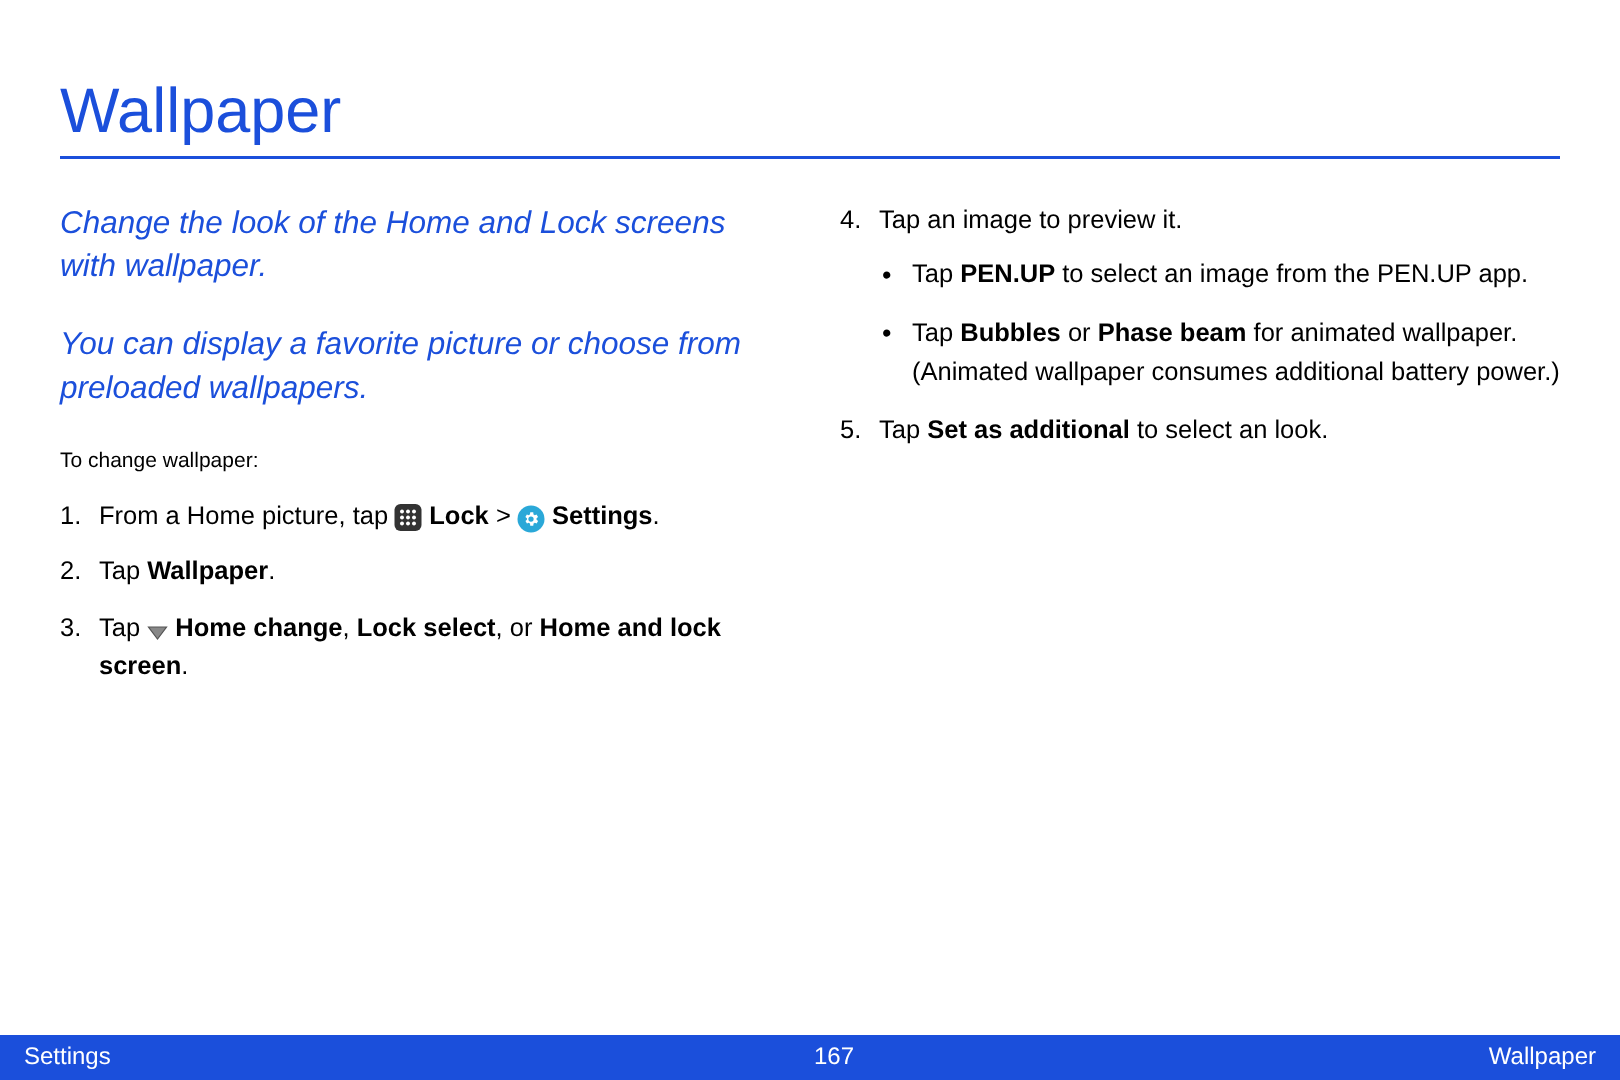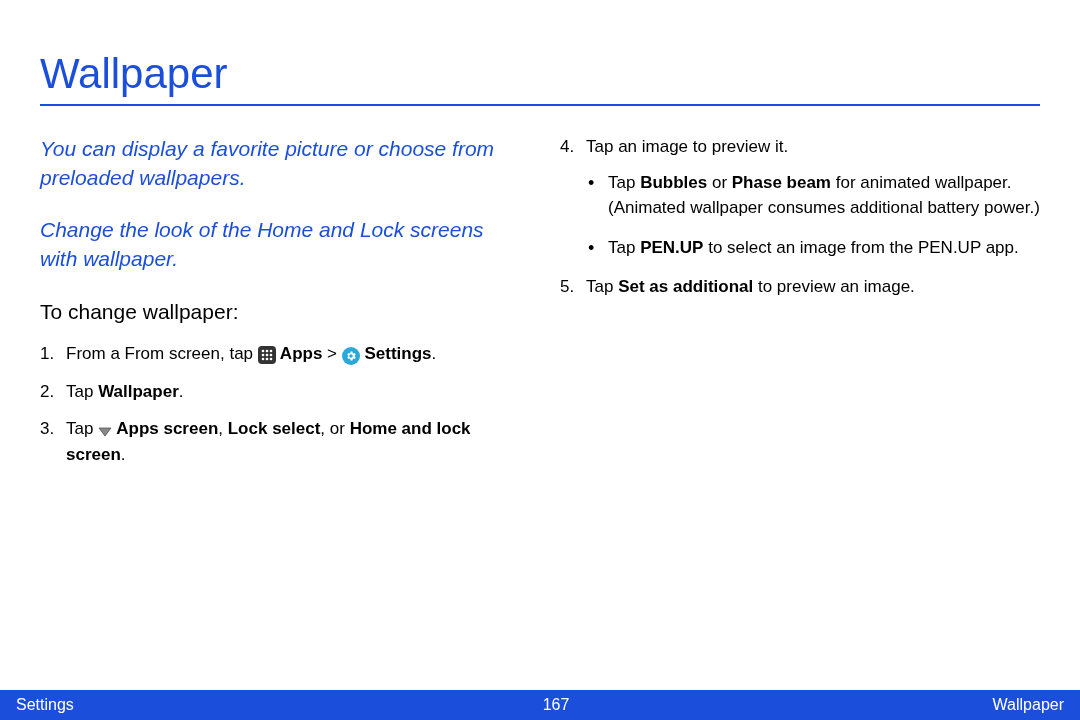--- a/index.html
+++ b/index.html
@@ -34,21 +34,21 @@
   }
   .intro {
     color: #1b4fdb;
     font-style: italic;
     font-size: 21px;
     line-height: 1.4;
     margin-bottom: 22px;
   }
   .lead {
     margin-bottom: 14px;
-    font-size: 21px;
+    font-size: 14px;
   }
   ol.steps {
     list-style: none;
     counter-reset: step;
     padding-left: 0;
   }
   ol.steps > li {
     counter-increment: step;
     position: relative;
     padding-left: 26px;
@@ -119,73 +119,73 @@
   }
 </style>
 </head>
 <body>
 
 <div class="page">
   <h1 class="title">Wallpaper</h1>
 
   <div class="columns">
     <div class="col">
+      <p class="intro">Change the look of the Home and Lock screens with wallpaper.</p>
       <p class="intro">You can display a favorite picture or choose from preloaded wallpapers.</p>
-      <p class="intro">Change the look of the Home and Lock screens with wallpaper.</p>
       <p class="lead">To change wallpaper:</p>
       <ol class="steps">
         <li>
-          <span>From a From screen, tap </span><span class="icon apps-icon">
+          <span>From a Home picture, tap </span><span class="icon apps-icon">
               <svg viewBox="0 0 14 14">
                 <g fill="#fff">
                   <circle cx="3" cy="3" r="1.3"></circle>
                   <circle cx="7" cy="3" r="1.3"></circle>
                   <circle cx="11" cy="3" r="1.3"></circle>
                   <circle cx="3" cy="7" r="1.3"></circle>
                   <circle cx="7" cy="7" r="1.3"></circle>
                   <circle cx="11" cy="7" r="1.3"></circle>
                   <circle cx="3" cy="11" r="1.3"></circle>
                   <circle cx="7" cy="11" r="1.3"></circle>
                   <circle cx="11" cy="11" r="1.3"></circle>
                 </g>
               </svg>
-            </span><span class="b"> Apps</span><span> &gt; </span><span class="icon settings-icon">
+            </span><span class="b"> Lock</span><span> &gt; </span><span class="icon settings-icon">
               <svg viewBox="0 0 24 24">
                 <path fill="#fff" d="M19.4 13a7.5 7.5 0 000-2l2-1.6-2-3.4-2.4 1a7.3 7.3 0 00-1.7-1L15 3h-4l-.4 2.9a7.3 7.3 0 00-1.7 1l-2.4-1-2 3.4L6.6 11a7.5 7.5 0 000 2l-2 1.6 2 3.4 2.4-1a7.3 7.3 0 001.7 1L11 21h4l.4-2.9a7.3 7.3 0 001.7-1l2.4 1 2-3.4zM12 15.5A3.5 3.5 0 1115.5 12 3.5 3.5 0 0112 15.5z"></path>
               </svg>
             </span><span class="b"> Settings</span><span>.</span>
         </li>
         <li>
           <span>Tap </span><span class="b">Wallpaper</span><span>.</span>
         </li>
         <li>
           <span>Tap </span><span class="icon dropdown-icon">
               <svg viewBox="0 0 14 10">
                 <polygon points="1,1 13,1 7,9" fill="#888" stroke="#555" stroke-width="0.8"></polygon>
               </svg>
-            </span><span class="b"> Apps screen</span><span>, </span><span class="b">Lock select</span><span>, or </span><span class="b">Home and lock screen</span><span>.</span>
+            </span><span class="b"> Home change</span><span>, </span><span class="b">Lock select</span><span>, or </span><span class="b">Home and lock screen</span><span>.</span>
         </li>
       </ol>
     </div>
 
     <div class="col">
       <ol class="steps" start="4" style="counter-reset: step 3;">
         <li>
           <span>Tap an image to preview it.</span>
           <ul class="bullets">
             <li>
-              <span>Tap </span><span class="b">Bubbles</span><span> or </span><span class="b">Phase beam</span><span> for animated wallpaper. (Animated wallpaper consumes additional battery power.)</span>
+              <span>Tap </span><span class="b">PEN.UP</span><span> to select an image from the PEN.UP app.</span>
             </li>
             <li>
-              <span>Tap </span><span class="b">PEN.UP</span><span> to select an image from the PEN.UP app.</span>
+              <span>Tap </span><span class="b">Bubbles</span><span> or </span><span class="b">Phase beam</span><span> for animated wallpaper. (Animated wallpaper consumes additional battery power.)</span>
             </li>
           </ul>
         </li>
         <li>
-          <span>Tap </span><span class="b">Set as additional</span><span> to preview an image.</span>
+          <span>Tap </span><span class="b">Set as additional</span><span> to select an look.</span>
         </li>
       </ol>
     </div>
   </div>
 </div>
 
 <div class="footer">
   <span>Settings</span>
   <span class="center">167</span>
   <span>Wallpaper</span>

